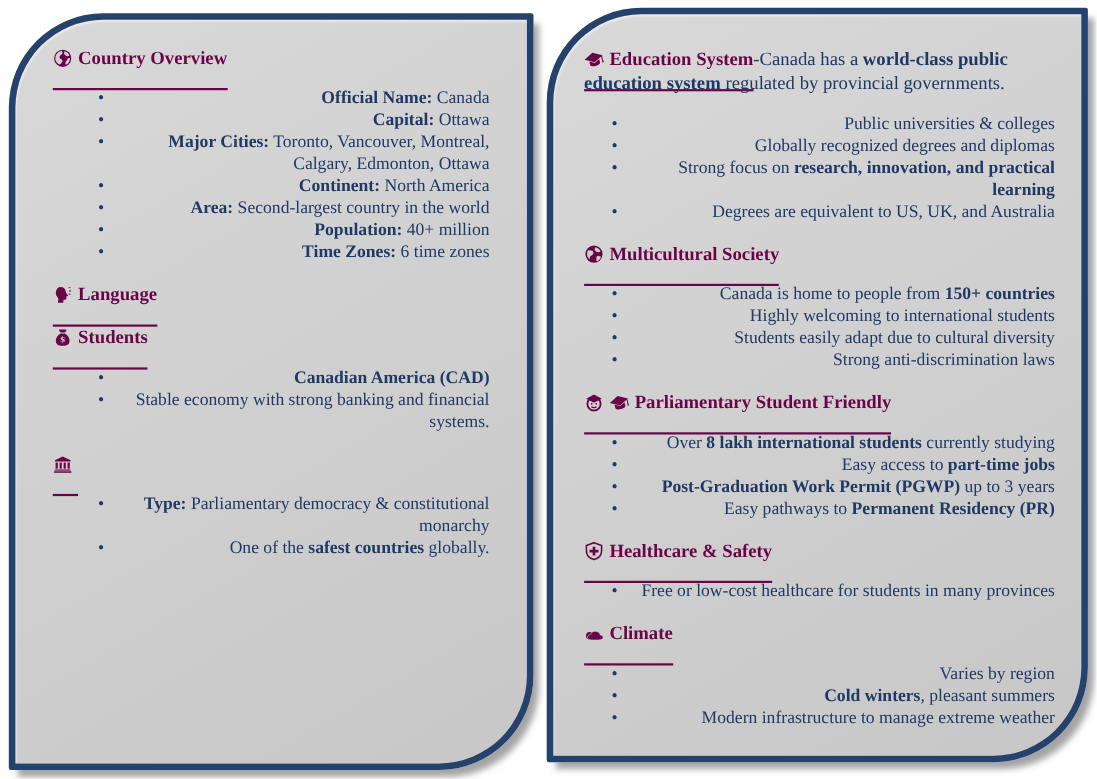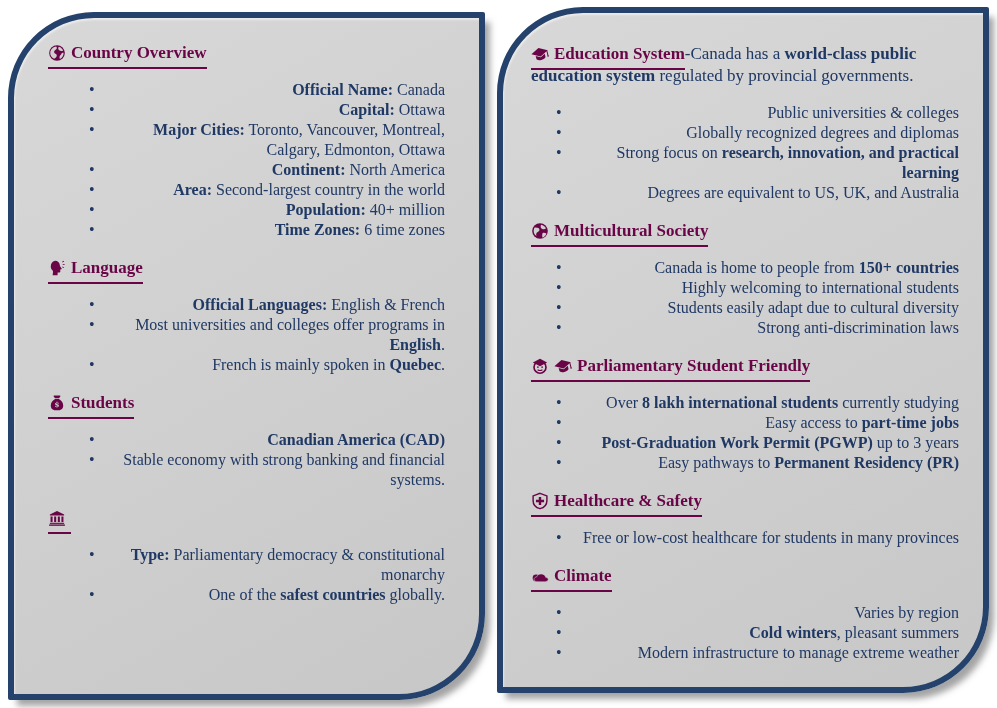--- a/index.html
+++ b/index.html
@@ -27,21 +27,21 @@
   }
   .panel-left{left:8px;top:12px;width:477px;height:688px;}
   .panel-right{left:497px;top:7px;width:492px;height:686px;}
   .content{height:100%;overflow:hidden;}
   .panel-left .content{padding:24px 34px 0 34px;}
   .panel-right .content{padding:30px 24px 0 28px;}
   .section{margin-bottom:17px;}
   h2{margin:0;font-size:17px;line-height:22px;font-weight:normal;color:var(--navy);}
   .hwrap{
     color:var(--maroon);font-weight:bold;
-    border-bottom:2px solid var(--maroon);padding-bottom:5px;
+    border-bottom:2px solid var(--maroon);padding-bottom:18px;
   }
   .icon{display:inline-block;color:var(--maroon);}
   .icon svg{width:18px;height:18px;vertical-align:-3.5px;margin-right:5px;}
   .icon[data-name="graduation-cap-icon"] svg{transform:rotate(-14deg);}
   h2 .intro span, h2 .intro b{color:var(--navy);}
   ul{
     list-style:none;margin:16px 0 0 0;padding:0;
     color:var(--navy);font-size:16px;line-height:20px;text-align:right;
   }
   .panel-left ul{margin-left:40px;}
@@ -71,25 +71,20 @@
             <li data-name="bullet-item"><b data-name="bold-text-run">Area:</b><span data-name="text-run"> Second-largest country in the world</span></li>
             <li data-name="bullet-item"><b data-name="bold-text-run">Population:</b><span data-name="text-run"> 40+ million</span></li>
             <li data-name="bullet-item"><b data-name="bold-text-run">Time Zones:</b><span data-name="text-run"> 6 time zones</span></li>
           </ul>
         </section>
         <section class="section" data-name="section-language">
           <h2 data-name="heading-language"><span class="hwrap" data-name="heading-underline"><span class="icon" data-name="speaking-head-icon"><svg viewBox="0 0 24 24" fill="currentColor">
                   <path d="M8.8 2.5c3.9-.3 6.6 2 6.9 5.6.1 1.2.6 2.1 1.3 3l1.2 1.5c.4.5.2 1.1-.5 1.2l-1.4.3.1 2.2c.1 1.1-.7 1.9-1.8 1.8l-1.7-.1-.2 3.5H6.2l.5-4.1c.1-.9-.2-1.6-.8-2.3C4.4 13.4 3.6 11.6 3.7 9.5c.2-3.8 2.1-6.7 5.1-7z"></path>
                   <path d="M18.8 3.6l2.2-1.2.5.9-2.2 1.2zM19.6 6.9h2.6v1h-2.6zM18.8 10.9l2.2 1.2.5-.9-2.2-1.2z"></path>
                 </svg></span><span class="title" data-name="section-title">Language</span></span></h2>
-          <ul data-name="bullet-list">
-            <li data-name="bullet-item"><b data-name="bold-text-run">Official Languages:</b><span data-name="text-run"> English &amp; French</span></li>
-            <li data-name="bullet-item"><span data-name="text-run">Most universities and colleges offer programs in </span><b data-name="bold-text-run">English</b><span data-name="text-run">.</span></li>
-            <li data-name="bullet-item"><span data-name="text-run">French is mainly spoken in </span><b data-name="bold-text-run">Quebec</b><span data-name="text-run">.</span></li>
-          </ul>
         </section>
         <section class="section" data-name="section-currency">
           <h2 data-name="heading-currency"><span class="hwrap" data-name="heading-underline"><span class="icon" data-name="money-bag-icon"><svg viewBox="0 0 24 24" fill="currentColor">
                   <path d="M9.3 5.8L7.7 3.2c-.3-.5 0-1.2.7-1.2h7.2c.7 0 1 .7.7 1.2l-1.6 2.6z"></path>
                   <path d="M9.5 6.8h5c3.4 1.7 5.8 5.1 5.8 8.8 0 4.3-3.2 6.2-8.3 6.2s-8.3-1.9-8.3-6.2c0-3.7 2.4-7.1 5.8-8.8z"></path>
                   <text x="12" y="17.5" font-size="9.5" text-anchor="middle" fill="#CFCFCF" font-family="DejaVu Serif, serif" font-weight="bold">$</text>
                 </svg></span><span class="title" data-name="section-title">Students</span></span></h2>
           <ul data-name="bullet-list">
             <li data-name="bullet-item"><b data-name="bold-text-run">Canadian America (CAD)</b></li>
             <li data-name="bullet-item"><span data-name="text-run">Stable economy with strong banking and financial systems.</span></li>

